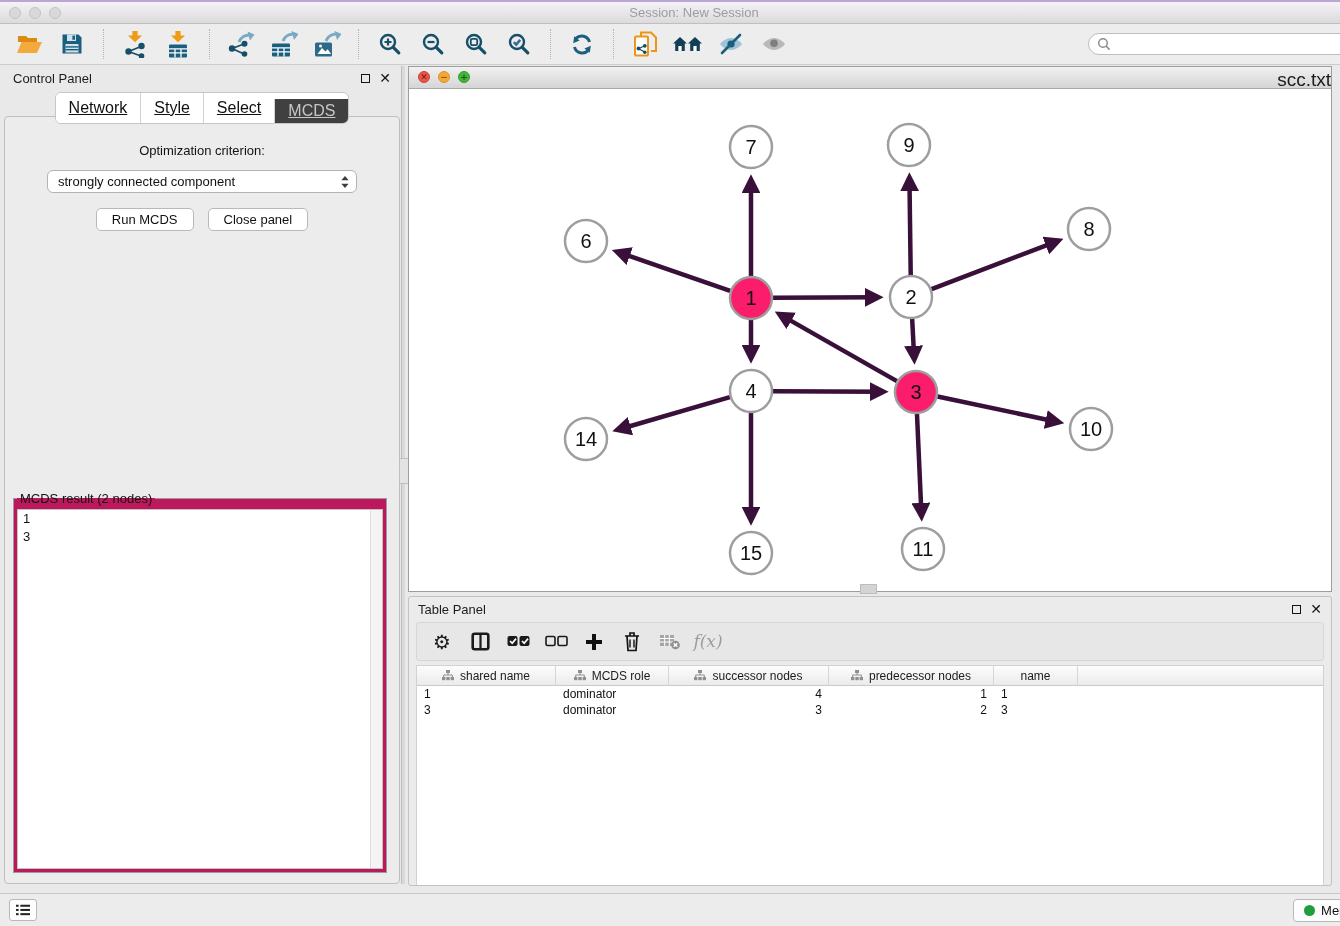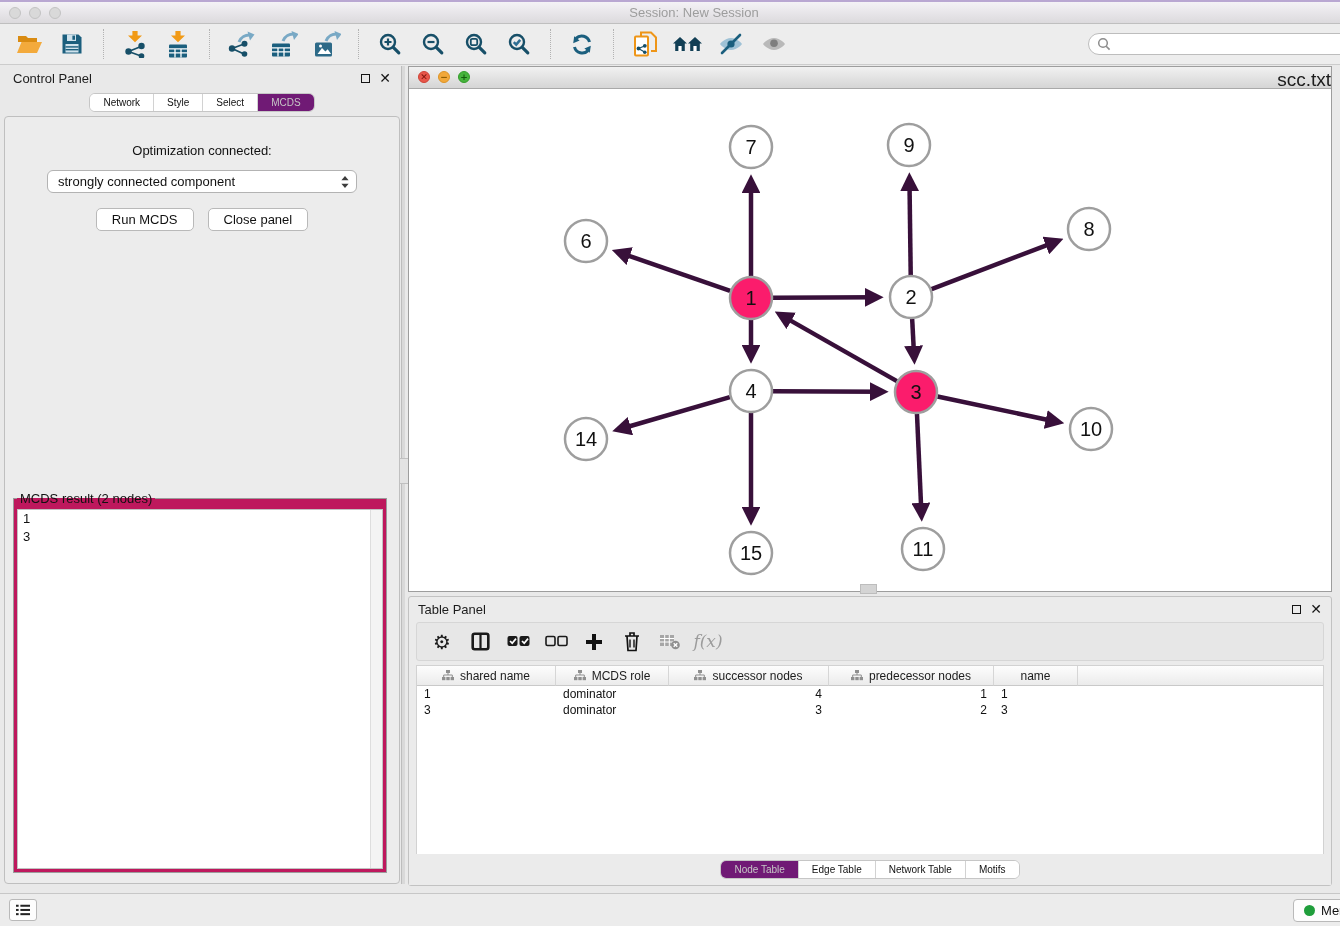--- a/index.html
+++ b/index.html
@@ -20,23 +20,23 @@
   .search input{flex:1;border:none;outline:none;background:transparent;font-size:12px;color:#333;}
 
   
   .panel-header{height:24px;display:flex;align-items:center;padding:0 9px;font-size:13px;color:#1d1d1d;position:relative;}
   .ph-actions{margin-left:auto;display:flex;align-items:center;gap:9px;}
   .float-btn{width:9px;height:9px;border:1.5px solid #141414;background:transparent;padding:0;cursor:pointer;}
   .close-btn{border:none;background:none;padding:0;font:700 14px/1 "DejaVu Sans",sans-serif;color:#141414;cursor:pointer;}
 
   
   .seg-tabs{display:inline-flex;border:1px solid #c6c6c6;border-radius:6px;overflow:hidden;background:#fff;}
-  .seg-tab{font-size:10px;padding:3px 13px;background:#fff;border:none;border-left:1px solid #d2d2d2;color:#111;cursor:pointer;white-space:nowrap;}
+  .seg-tab{font-size:16px;padding:3px 13px;background:#fff;border:none;border-left:1px solid #d2d2d2;color:#111;cursor:pointer;white-space:nowrap;text-decoration:underline;}
   .seg-tab:first-child{border-left:none;}
-  .seg-tab.active{background:#701a75;color:#c6c6c6;}
+  .seg-tab.active{background:#404040;color:#c6c6c6;margin-top:6px;}
 
   
   .control-panel{position:absolute;left:4px;top:66px;width:396px;height:818px;}
   .cp-tabs{position:relative;z-index:2;text-align:center;margin-top:2px;}
   .cp-body{position:absolute;top:50px;left:0;right:0;bottom:0;background:#ececec;border:1px solid #bfbfbf;border-radius:4px;box-sizing:border-box;}
   .opt-label{text-align:center;margin-top:26px;font-size:13px;color:#111;}
   .opt-select{margin:12px auto 0;width:310px;height:23px;background:#fff;border:1px solid #b3b3b3;border-radius:6px;display:flex;align-items:center;padding:0 6px 0 10px;font-size:13px;color:#111;cursor:pointer;box-sizing:border-box;}
   .opt-select .grow{flex:1;}
   .btn-row{display:flex;justify-content:center;gap:14px;margin-top:15px;}
   .pbtn{font-size:13px;color:#111;background:#fff;border:1px solid #b9b9b9;border-radius:5px;padding:3px 15px;cursor:pointer;}
@@ -256,21 +256,21 @@
     </div>
     <div class="cp-tabs">
       <span class="seg-tabs">
         <button class="seg-tab">Network</button>
         <button class="seg-tab">Style</button>
         <button class="seg-tab">Select</button>
         <button class="seg-tab active">MCDS</button>
       </span>
     </div>
     <div class="cp-body">
-      <div class="opt-label">Optimization connected:</div>
+      <div class="opt-label">Optimization criterion:</div>
       <div class="opt-select">
         <span>strongly connected component</span>
         <span class="grow"></span>
         <svg width="10" height="14" viewBox="0 0 10 14">
             <path d="M5 1l3.6 4.2H1.4z" fill="#3c3c3c"></path>
             <path d="M5 13L1.4 8.8h7.2z" fill="#3c3c3c"></path>
           </svg>
       </div>
       <div class="btn-row">
         <button class="pbtn">Run MCDS</button>
@@ -486,28 +486,20 @@
       </div>
       <div class="trow">
         <div class="td">3</div>
         <div class="td">dominator</div>
         <div class="td num">3</div>
         <div class="td num">2</div>
         <div class="td">3</div>
         <div class="td"></div>
       </div>
     </div>
-    <div class="tp-footer">
-      <span class="seg-tabs">
-        <button class="seg-tab active">Node Table</button>
-        <button class="seg-tab">Edge Table</button>
-        <button class="seg-tab">Network Table</button>
-        <button class="seg-tab">Motifs</button>
-      </span>
-    </div>
   </div>
 
   <div class="statusbar">
     <button class="list-btn">
       <svg width="16" height="12" viewBox="0 0 16 12">
           <g fill="#222">
             <rect x="0" y="0" width="3" height="2.3"></rect>
             <rect x="5" y="0" width="11" height="2.3"></rect>
             <rect x="0" y="4.8" width="3" height="2.3"></rect>
             <rect x="5" y="4.8" width="11" height="2.3"></rect>

